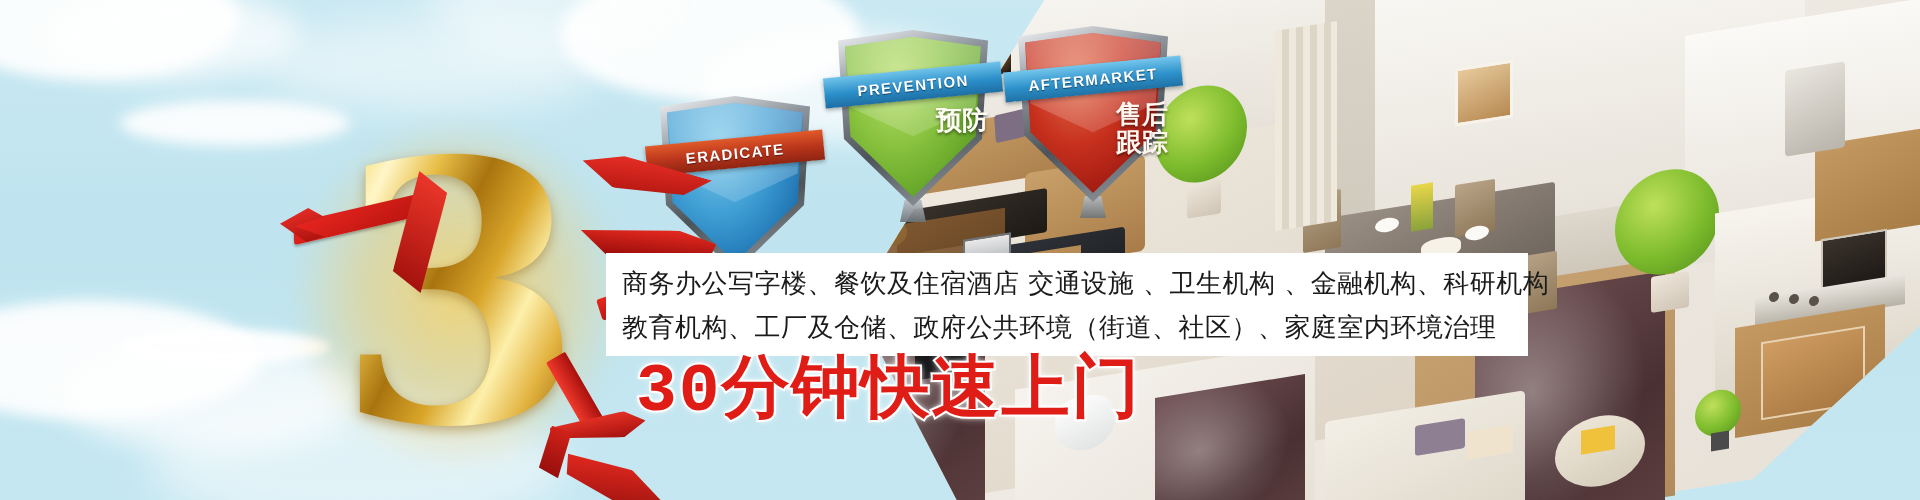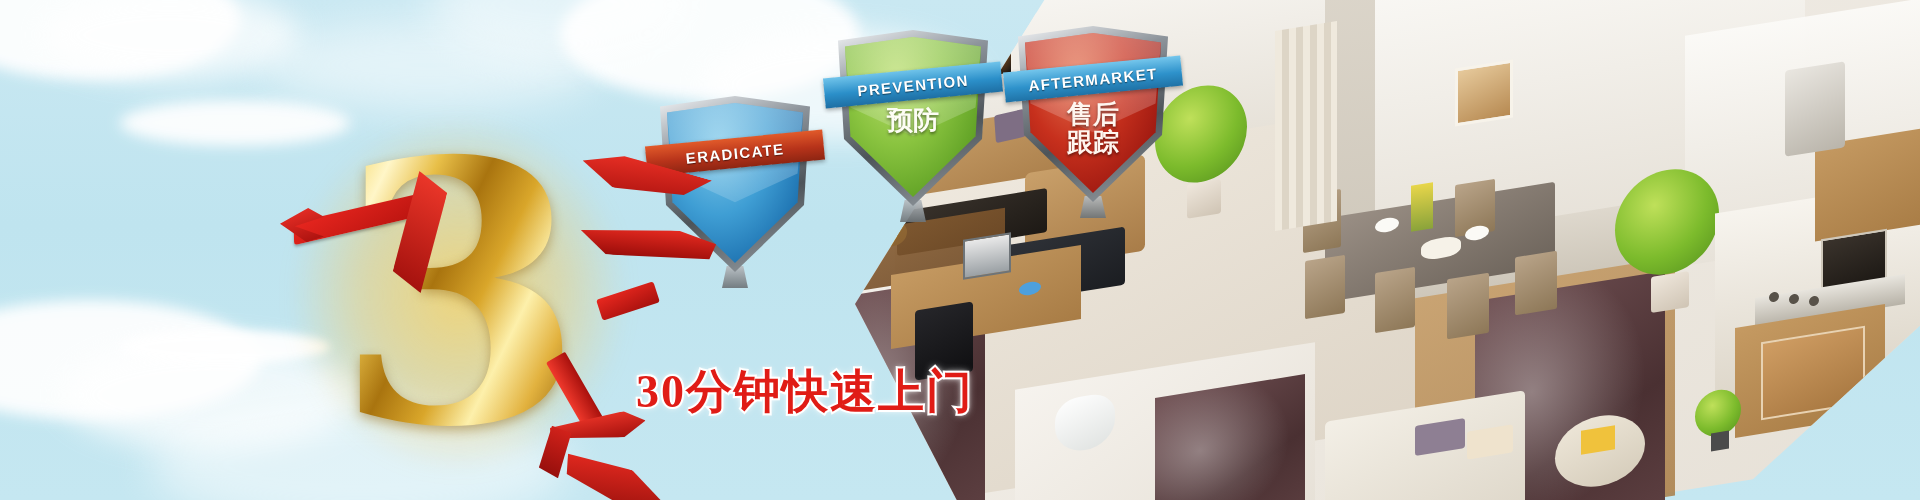--- a/index.html
+++ b/index.html
@@ -65,21 +65,21 @@
     position:absolute;left:-14px;right:-14px;height:30px;
     display:flex;align-items:center;justify-content:center;
     transform:rotate(-5.5deg);
     box-shadow:0 2px 4px rgba(0,0,0,.32);
   }
   .shield .banner span{
     font-weight:bold;font-size:15px;letter-spacing:1.4px;color:#ffffff;
     text-shadow:0 1px 1px rgba(0,0,0,.5);white-space:nowrap;
   }
   .shield .cn{
-    position:absolute;left:0;right:0;text-align:center;
+    position:absolute;left:0;right:0;text-align:right;
     font-weight:bold;line-height:1.08;font-size:26px;
     font-family:"DejaVu Sans","Liberation Sans",sans-serif;
     text-shadow:0 2px 3px rgba(0,0,0,.45);
   }
   .shield .stand{
     position:absolute;left:50%;bottom:-16px;width:26px;height:22px;
     transform:translateX(-50%);
     background:linear-gradient(180deg,#b9bec2,#6d7478);
     clip-path:polygon(18% 0,82% 0,100% 100%,0 100%);
     opacity:.92;
@@ -172,22 +172,22 @@
   }
   #info-box p{
     margin:0;color:#1b1b1b;font-size:26px;line-height:44px;
     font-family:"DejaVu Sans","Liberation Sans",sans-serif;
     letter-spacing:.5px;white-space:nowrap;
   }
 
   
   #headline{
     position:absolute;left:636px;top:355px;
-    font-family:Liberation Serif, serif;
-    font-weight:bold;font-size:46px;line-height:74px;letter-spacing:2px;
+    font-family:Liberation Mono, monospace;
+    font-weight:bold;font-size:68px;line-height:74px;letter-spacing:2px;
     color:#e01c16;
     -webkit-text-stroke:4px #ffffff;
     paint-order:stroke fill;
     text-shadow:0 0 5px #ffffff,0 0 9px rgba(255,255,255,.9);
   }
 </style>
 </head>
 <body>
 
 <div id="banner">
@@ -334,16 +334,20 @@
     <div class="ribbon" id="rib-e"></div>
   </div>
 
   <div id="rib-arrow">
     <div class="seg" id="ra1"></div>
     <div class="seg" id="ra2"></div>
     <div class="seg" id="ra3"></div>
     <div class="seg" id="ra4"></div>
   </div>
 
+  <div id="info-box">
+    <p>商务办公写字楼、餐饮及住宿酒店 交通设施 、卫生机构 、金融机构、科研机构</p>
+    <p>教育机构、工厂及仓储、政府公共环境（街道、社区）、家庭室内环境治理</p>
+  </div>
 
   <div id="headline">30分钟快速上门</div>
 
 </div>
 
 </body></html>

